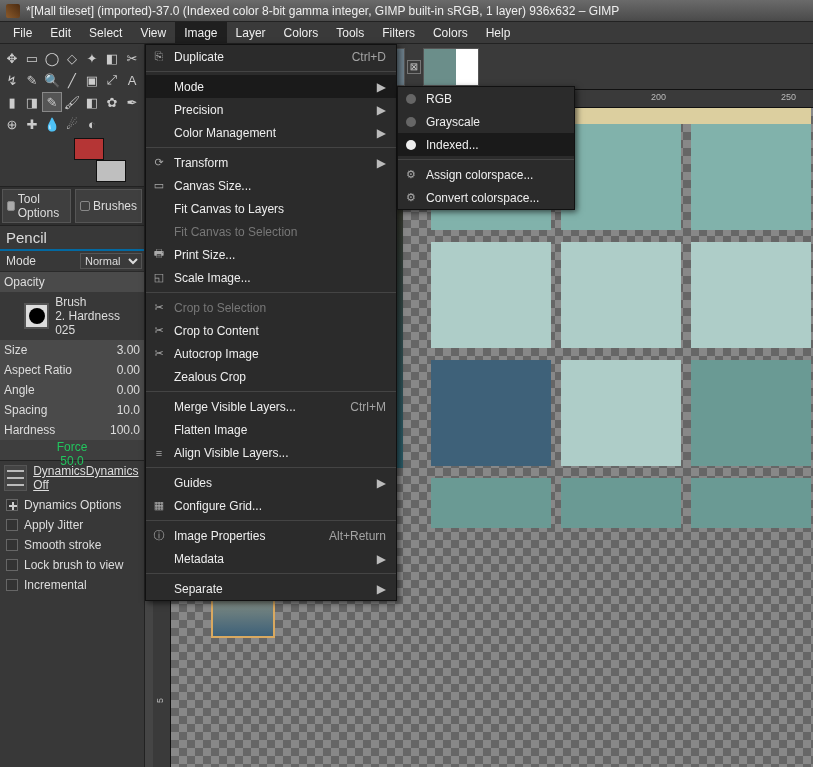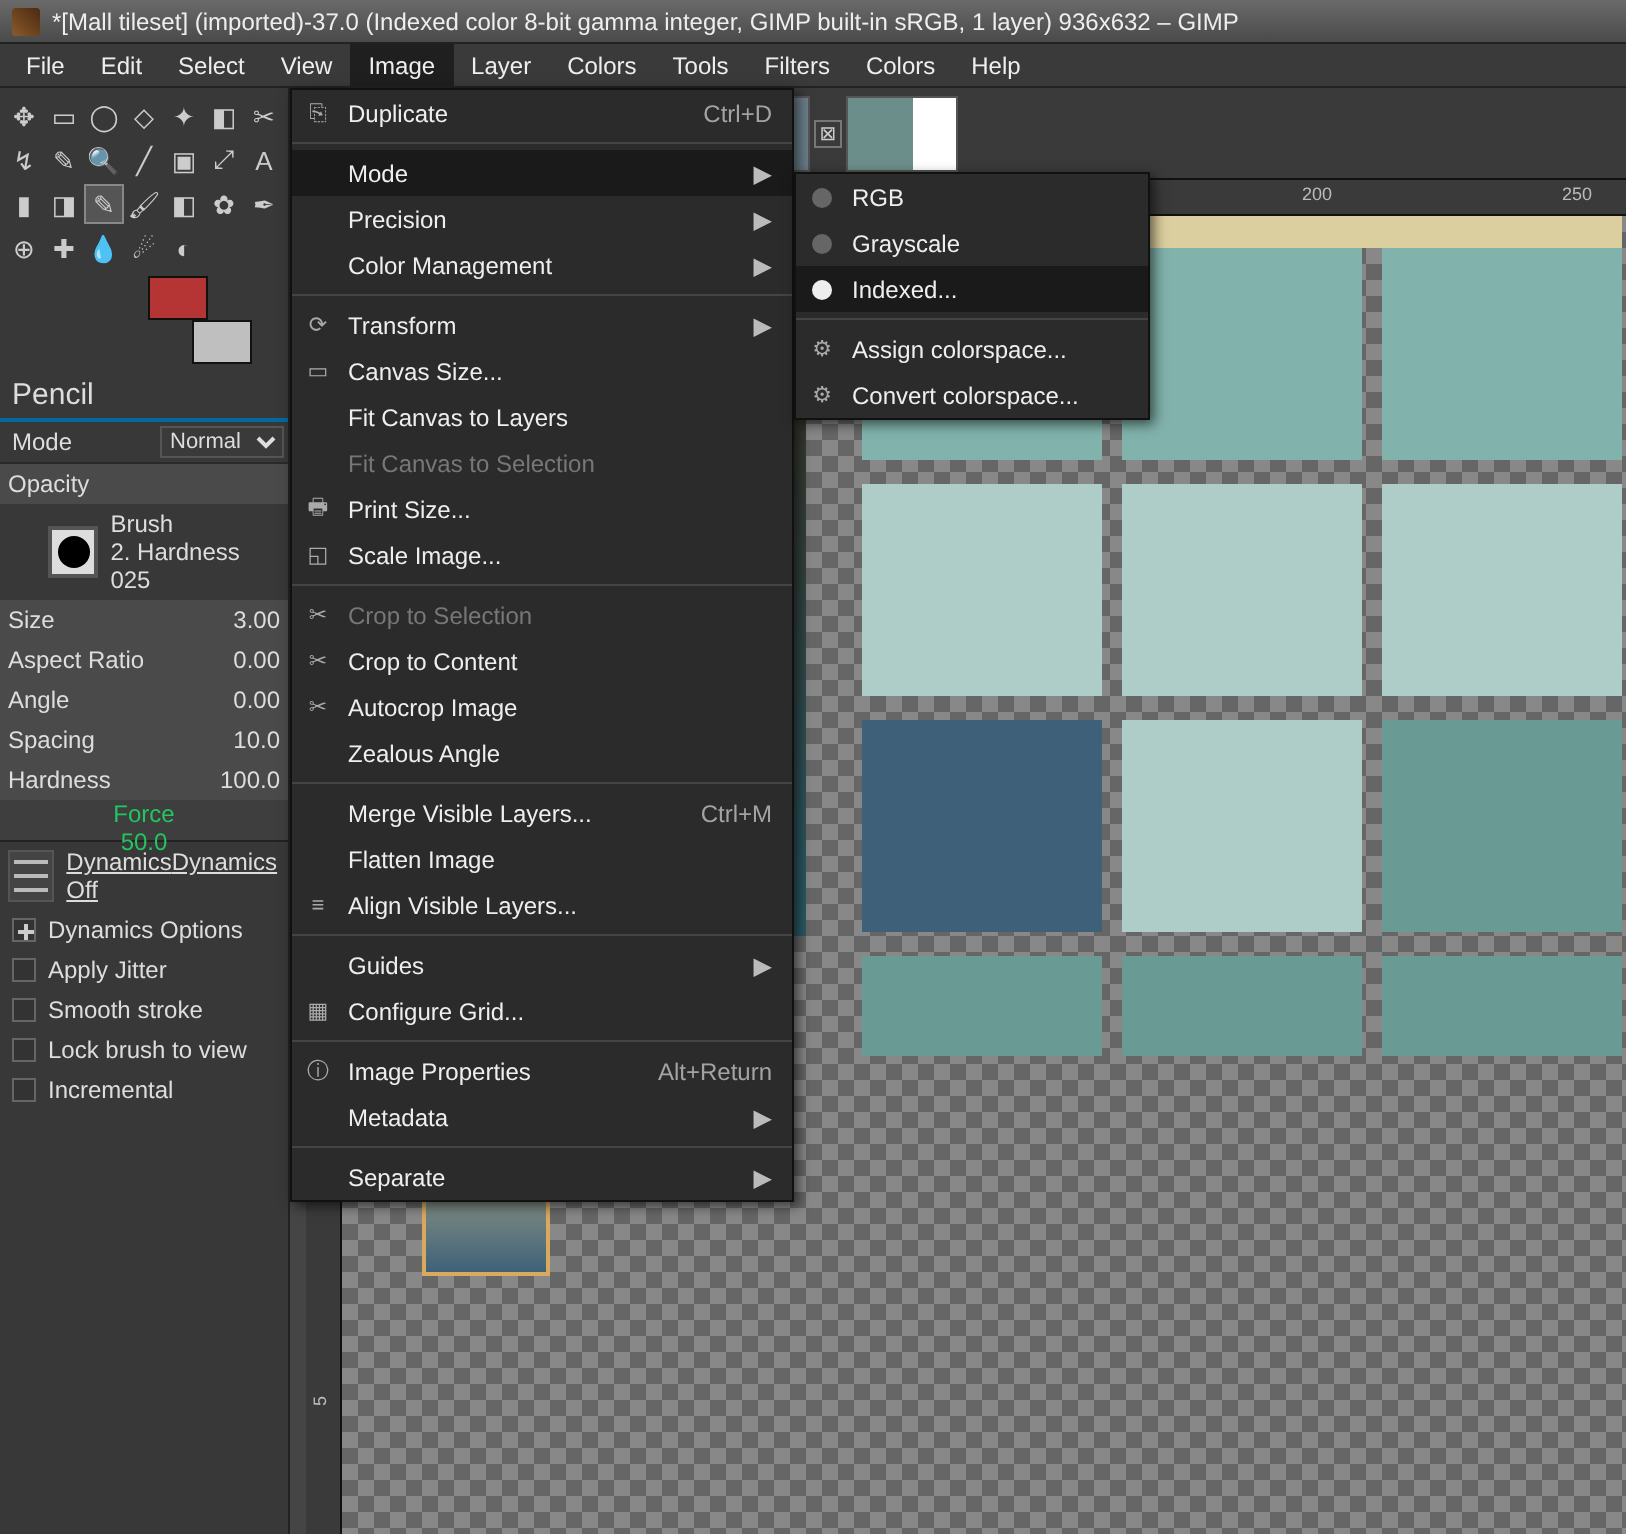--- a/index.html
+++ b/index.html
@@ -127,20 +127,30 @@
         <div class="tb">✚</div>
         <div class="tb">💧</div>
         <div class="tb">☄</div>
         <div class="tb">◐</div>
       </div>
       <div class="swatches">
         <div class="bg"></div>
         <div class="fg"></div>
       </div>
     </div>
+    <div class="tabbar">
+      <div class="tab">
+          <span class="dot"></span>
+          <span>Tool Options</span>
+        </div>
+      <div class="tab">
+          <span class="dot"></span>
+          <span>Brushes</span>
+        </div>
+    </div>
     <div class="pencil-hdr">Pencil</div>
     <div class="optrow">
       <span class="lbl">Mode</span>
       <select><option>Normal</option></select>
     </div>
     <div class="slider">
         <span>Opacity</span>
       </div>
     <div class="brushrow">
       <div class="thumb">
@@ -294,21 +304,21 @@
     </div>
     <div class="row">
       <span class="ic">✂</span>
       <span>Crop to Content</span>
     </div>
     <div class="row">
       <span class="ic">✂</span>
       <span>Autocrop Image</span>
     </div>
     <div class="row">
-      <span>Zealous Angle</span>
+      <span>Zealous Crop</span>
     </div>
     <div class="sep"></div>
     <div class="row">
       <span>Merge Visible Layers...</span>
       <span class="sc">Ctrl+M</span>
     </div>
     <div class="row">
       <span>Flatten Image</span>
     </div>
     <div class="row">

